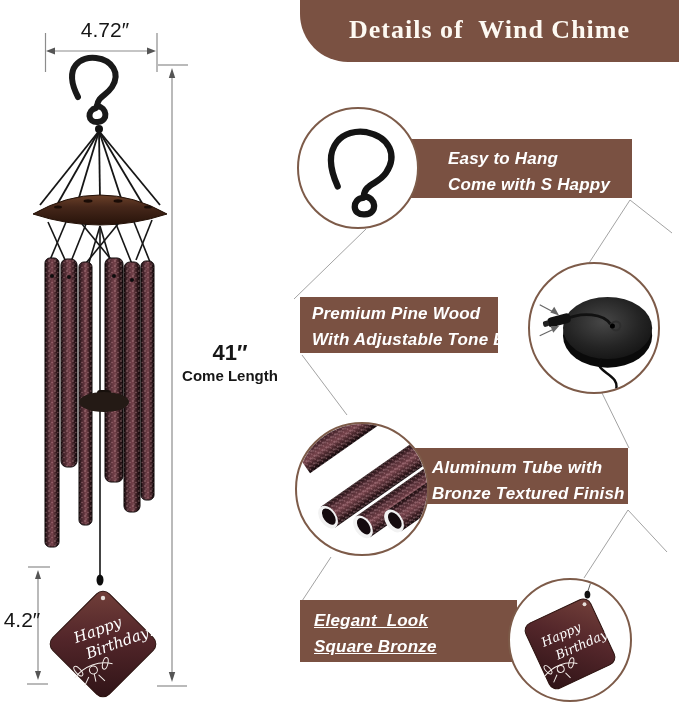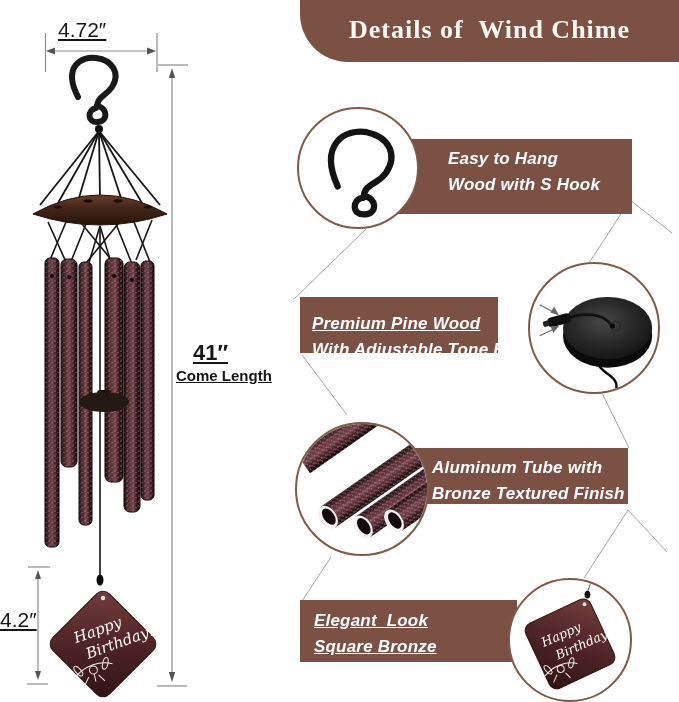--- a/index.html
+++ b/index.html
@@ -11,33 +11,33 @@
              background:#7a5142;border-bottom-left-radius:48px;z-index:4;}
   .title-bar span{display:block;width:100%;line-height:60px;text-align:center;
              color:#fdf9f2;font-family:"Liberation Serif",serif;font-weight:700;
              font-size:26px;letter-spacing:1px;white-space:pre;}
   
   .connectors{position:absolute;left:0;top:0;z-index:1;}
   
   .banner{position:absolute;background:#7a5142;z-index:2;color:#fff;}
   .banner p{margin:0;font-style:italic;font-weight:700;font-size:17px;
             line-height:26px;white-space:pre;letter-spacing:.2px;}
-  .b1{left:360px;top:139px;width:272px;height:75px;padding:7px 0 0 88px;box-sizing:border-box;}
-  .b2{left:300px;top:297px;width:198px;height:56px;padding:14px 0 0 12px;box-sizing:border-box;text-decoration:underline;}
+  .b1{left:360px;top:139px;width:272px;height:59px;padding:7px 0 0 88px;box-sizing:border-box;}
+  .b2{left:300px;top:297px;width:198px;height:56px;padding:4px 0 0 12px;box-sizing:border-box;}
   .b3{left:400px;top:448px;width:228px;height:56px;padding:7px 0 0 32px;box-sizing:border-box;}
   .b4{left:300px;top:600px;width:217px;height:62px;padding:8px 0 0 14px;box-sizing:border-box;text-decoration:underline;}
   
   .fcircle{position:absolute;border-radius:50%;background:#fff;border:2px solid #7d5b49;
            overflow:hidden;z-index:3;box-sizing:border-box;}
   .c1{left:297px;top:107px;width:122px;height:122px;}
   .c2{left:528px;top:262px;width:132px;height:132px;}
   .c3{left:295px;top:422px;width:134px;height:134px;}
   .c4{left:508px;top:578px;width:124px;height:124px;}
   
-  .dim{position:absolute;color:#161616;z-index:2;text-align:left;text-decoration:underline;}
+  .dim{position:absolute;color:#161616;z-index:2;text-align:center;}
   .dim-w{left:58px;top:18px;width:94px;font-size:21px;}
   .dim-l1{left:193px;top:340px;width:74px;font-size:22px;font-weight:600;}
   .dim-l2{left:176px;top:367px;width:108px;font-size:15px;font-weight:700;}
   .dim-p{left:0px;top:608px;width:44px;font-size:21px;}
   .chime-svg{position:absolute;left:0;top:0;z-index:1;}
 </style>
 </head>
 <body>
 
 <div class="page">
@@ -203,21 +203,21 @@
     <line x1="630" y1="200" x2="672" y2="233"></line>
     <line x1="302" y1="355" x2="347" y2="415"></line>
     <line x1="602" y1="393" x2="629" y2="448"></line>
     <line x1="331" y1="557" x2="302" y2="601"></line>
     <line x1="628" y1="510" x2="584" y2="578"></line>
     <line x1="628" y1="510" x2="667" y2="552"></line>
   </svg>
 
   <div class="banner b1">
     <p>Easy to Hang</p>
-    <p>Wood with S Hook</p>
+    <p>Come with S Happy</p>
   </div>
   <div class="fcircle c1">
     <svg width="118" height="118" viewBox="0 0 122 122">
       <g fill="none" stroke="#141414" stroke-width="6.5" stroke-linecap="round">
         <path d="M40,80 C20,36 48,20 70,24 C94,29 102,48 90,66 C82,78 68,77 67,90"></path>
         <path d="M67,90 C80,91 82,108 68,109 C54,110 55,93 66,92"></path>
       </g>
     </svg>
   </div>
 

